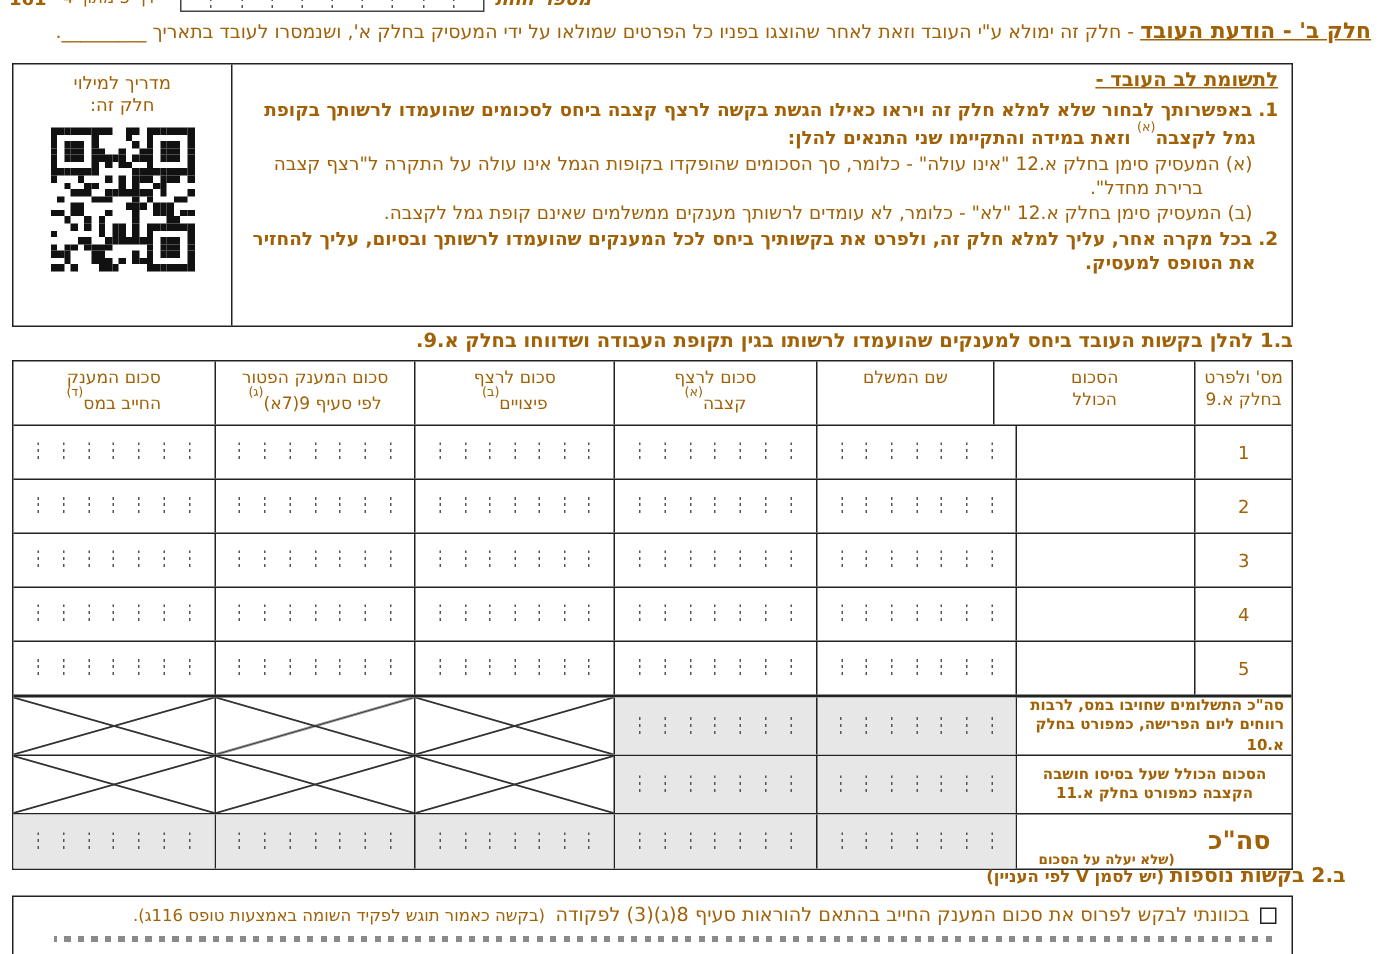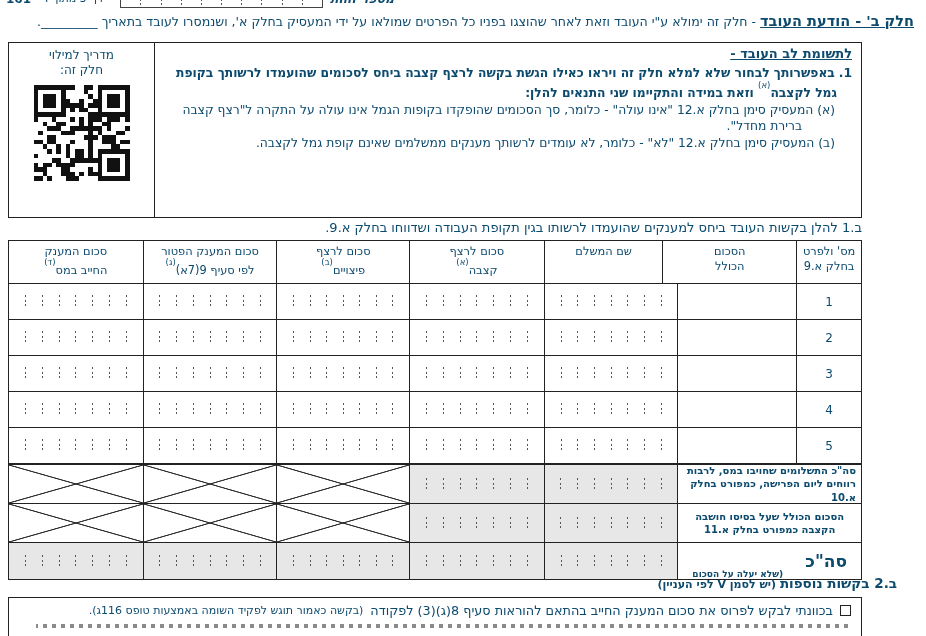--- a/index.html
+++ b/index.html
@@ -1,17 +1,17 @@
 <!DOCTYPE html>
 <html dir="rtl" lang="he"><head>
 <meta charset="utf-8">
 <style>
   html,body{margin:0;padding:0;background:#fff;}
   .page{position:relative;width:926px;height:636px;background:#ffffff;overflow:hidden;
-        font-family:"DejaVu Sans",sans-serif;color:#0c4a6e;direction:rtl;}
+        font-family:"DejaVu Sans",sans-serif;color:#a16207;direction:rtl;}
 
   
   .top-strip{position:absolute;top:0;left:0;width:926px;height:10px;overflow:hidden;}
   .ts-item{position:absolute;top:-9px;line-height:16px;white-space:nowrap;}
   .ts-form-number{left:6px;font-weight:bold;font-size:12px;}
   .ts-page{left:42px;font-size:11px;}
   .ts-idbox{position:absolute;left:120px;top:-7px;width:203px;height:15px;border:1px solid #444;
             box-sizing:border-box;display:flex;justify-content:space-evenly;align-items:flex-end;padding-bottom:1px;}
   .ts-idlabel{left:330px;font-size:12.5px;font-weight:bold;font-style:italic;}
 
@@ -31,21 +31,21 @@
   .sup{font-size:8.5px;position:relative;top:-4px;}
   .qr-cell{width:146px;border-right:1.1px solid #222;box-sizing:border-box;display:flex;
            flex-direction:column;align-items:center;padding-top:5px;}
   .guide{font-size:12px;line-height:15px;text-align:center;}
   .qr{margin-top:7px;display:grid;grid-template-columns:repeat(21,1fr);grid-template-rows:repeat(21,1fr);
       width:96px;height:96px;}
   .q{background:transparent;}
   .q.b{background:#111;}
 
   
-  .b1-title{position:absolute;top:220px;right:64px;font-weight:normal;font-size:13px;white-space:nowrap;text-align:right;}
+  .b1-title{position:absolute;top:220px;right:64px;font-weight:bold;font-size:13px;white-space:nowrap;text-align:right;}
   .b1-table{position:absolute;top:240px;right:64px;width:854px;border:1.5px solid #222;box-sizing:border-box;background:#fff;}
   .trow{display:flex;border-top:1px solid #222;}
   .trow:first-child{border-top:none;}
   .cell{border-left:1px solid #222;box-sizing:border-box;overflow:hidden;display:flex;
         align-items:center;justify-content:center;}
   .cell:last-child{border-left:none;}
   .w65{width:65px;}.w119{width:119px;}.w133{width:133px;}.w134{width:134px;}.w135{width:135px;}.w184{width:184px;}
   .hrow{height:42px;}
   .hcell{flex-direction:column;justify-content:flex-start;padding-top:3px;font-size:11.4px;
          line-height:15px;text-align:center;}
@@ -108,20 +108,24 @@
 
   <div class="notice-box">
     <div class="notice-text">
       <div class="nb-heading">לתשומת לב העובד -</div>
       <div class="n-item">
         <span class="bold">1.</span>
         <span class="bold">באפשרותך לבחור שלא למלא חלק זה ויראו כאילו הגשת בקשה לרצף קצבה ביחס לסכומים שהועמדו לרשותך בקופת גמל לקצבה</span><sup class="sup">(א)</sup><span class="bold"> וזאת במידה והתקיימו שני התנאים להלן:</span>
       </div>
       <div class="n-sub">(א) המעסיק סימן בחלק א.12 "אינו עולה" - כלומר, סך הסכומים שהופקדו בקופות הגמל אינו עולה על התקרה ל"רצף קצבה ברירת מחדל".</div>
       <div class="n-sub">(ב) המעסיק סימן בחלק א.12 "לא" - כלומר, לא עומדים לרשותך מענקים ממשלמים שאינם קופת גמל לקצבה.</div>
+      <div class="n-item">
+        <span class="bold">2.</span>
+        <span class="bold">בכל מקרה אחר, עליך למלא חלק זה, ולפרט את בקשותיך ביחס לכל המענקים שהועמדו לרשותך ובסיום, עליך להחזיר את הטופס למעסיק.</span>
+      </div>
     </div>
     <div class="qr-cell">
       <div class="guide">
         <div>מדריך למילוי</div>
         <div>חלק זה:</div>
       </div>
       <div class="qr" id="qr">
           <div class="q b"></div>
           <div class="q b"></div>
           <div class="q b"></div>

